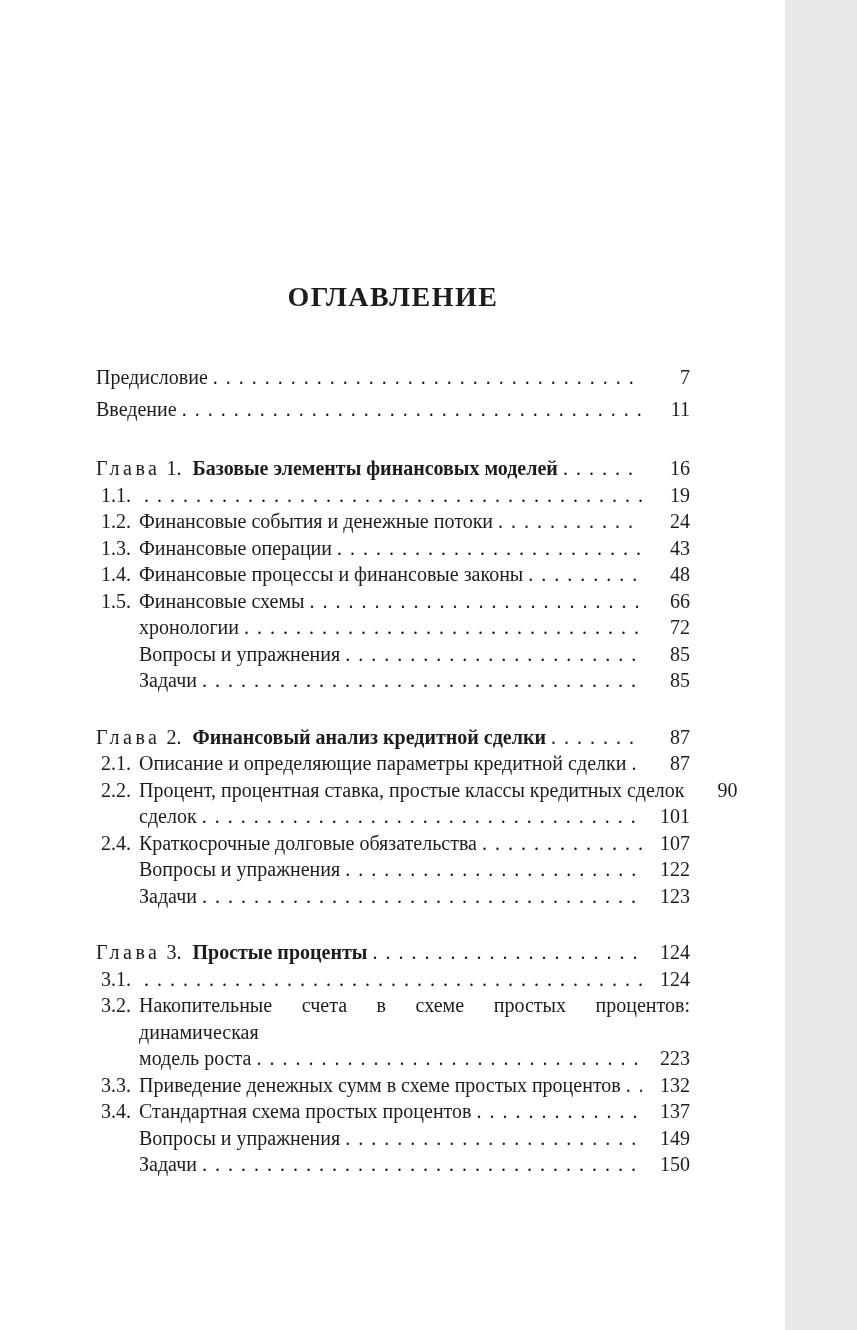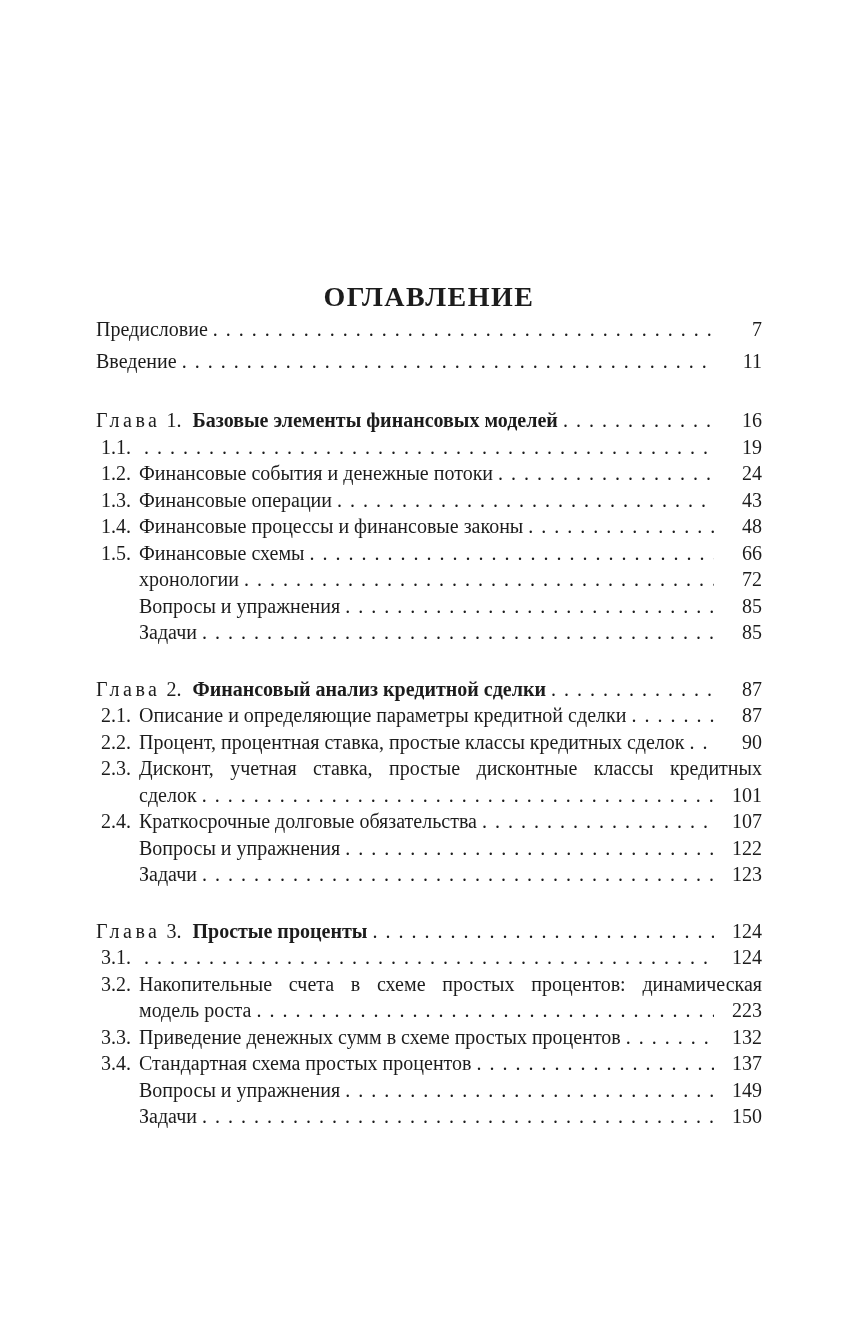--- a/index.html
+++ b/index.html
@@ -1,33 +1,33 @@
 <!DOCTYPE html>
 <html lang="ru"><head>
 <meta charset="utf-8">
 <style>
   html,body { margin:0; padding:0; background:#e8e8e8; }
   .page {
-    width:857px; height:1330px;
+    width:785px; height:1330px;
     background:#ffffff;
     box-sizing:border-box;
     padding:281px 95px 0 96px;
     font-family:"Liberation Serif", serif;
     color:#1c1c1c;
     overflow:hidden;
   }
   .title {
     margin:0;
     text-align:center;
     font-size:28px;
     font-weight:bold;
     letter-spacing:1.5px;
     line-height:32px;
   }
-  .toc { font-size:20px;font-family:Liberation Serif, serif; }
+  .toc { margin-top:48px; font-size:20px;font-family:Liberation Serif, serif; }
   .group + .group { margin-top:30px; }
   .row { display:flex; align-items:baseline; line-height:26.5px; }
   .group--front .row { line-height:32px; }
   .txt { flex:none; white-space:nowrap; }
   .num { flex:none; width:38px; margin-left:5px; }
   .indent { margin-left:43px; }
   .leader {
     flex:1 1 auto; min-width:0;
     overflow:hidden; white-space:nowrap;
     letter-spacing:1.5px;
@@ -123,24 +123,20 @@
           <span class="leader">. . . . . . . . . . . . . . . . . . . . . . . . . . . . . . . . . . . . . . . . . . . . . . . . . . . . . . . . . . . . . . . . . . . . . . . . . . . . . . . . . . . . . . . . . . </span>
           <span class="pg">87</span>
         </div>
         <div class="row">
           <span class="num">2.2.</span>
           <span class="txt">Процент, процентная ставка, простые классы кредитных сделок</span>
           <span class="leader">. . . . . . . . . . . . . . . . . . . . . . . . . . . . . . . . . . . . . . . . . . . . . . . . . . . . . . . . . . . . . . . . . . . . . . . . . . . . . . . . . . . . . . . . . . </span>
           <span class="pg">90</span>
         </div>
         <div>
-          <div class="line1">
-            <span class="num">2.3.</span>
-            <span class="jtxt">Дисконт, учетная ставка, простые дисконтные классы кредитных</span>
-          </div>
           <div class="row indent">
             <span class="txt">сделок</span>
             <span class="leader">. . . . . . . . . . . . . . . . . . . . . . . . . . . . . . . . . . . . . . . . . . . . . . . . . . . . . . . . . . . . . . . . . . . . . . . . . . . . . . . . . . . . . . . . . . </span>
             <span class="pg">101</span>
           </div>
         </div>
         <div class="row">
           <span class="num">2.4.</span>
           <span class="txt">Краткосрочные долговые обязательства</span>
           <span class="leader">. . . . . . . . . . . . . . . . . . . . . . . . . . . . . . . . . . . . . . . . . . . . . . . . . . . . . . . . . . . . . . . . . . . . . . . . . . . . . . . . . . . . . . . . . . </span>

